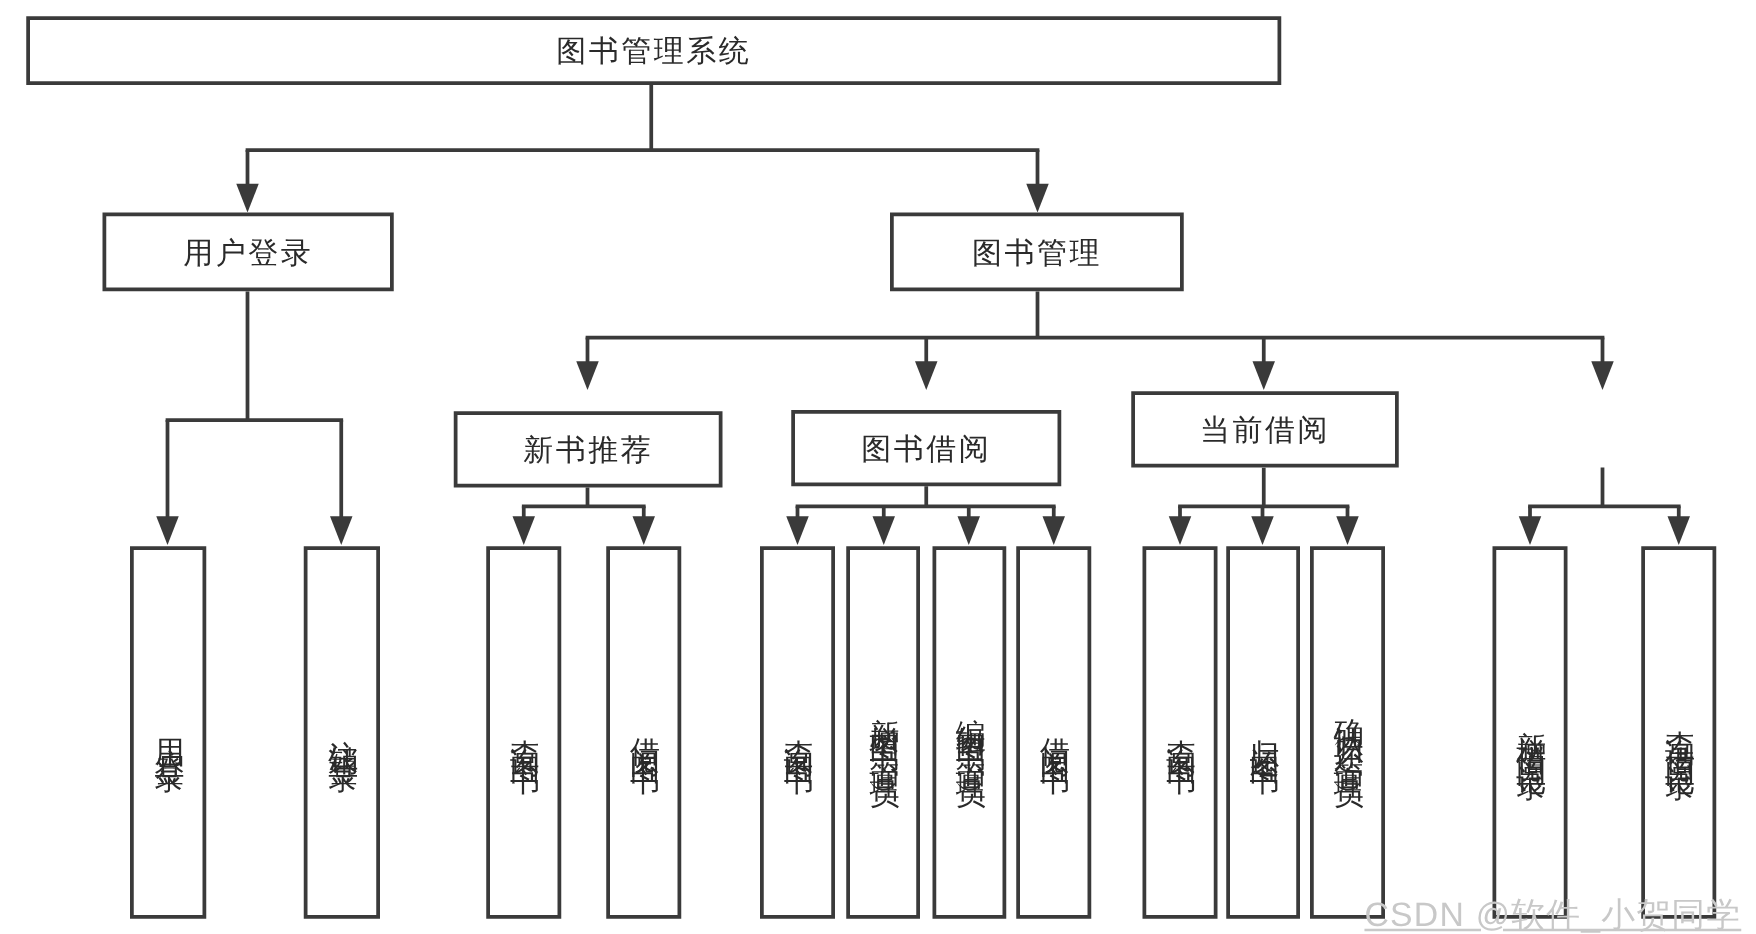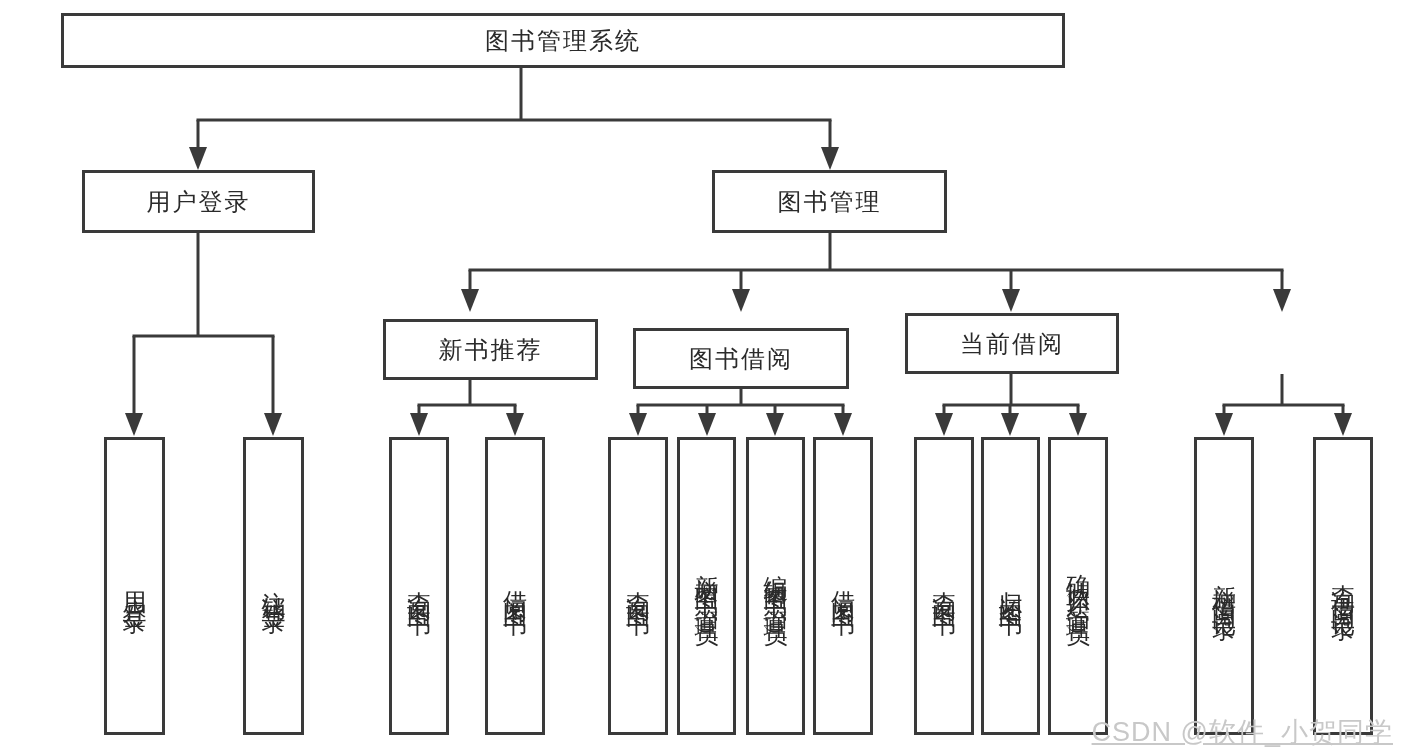--- a/index.html
+++ b/index.html
@@ -116,32 +116,32 @@
       <polygon points="775,436 766,413 784,413"></polygon>
       <polygon points="843,436 834,413 852,413"></polygon>
       <polygon points="944,436 935,413 953,413"></polygon>
       <polygon points="1010,436 1001,413 1019,413"></polygon>
       <polygon points="1078,436 1069,413 1087,413"></polygon>
       <polygon points="1224,436 1215,413 1233,413"></polygon>
       <polygon points="1343,436 1334,413 1352,413"></polygon>
     </g>
   </svg>
 
-  <div class="node hbox" style="left:21px;top:13px;width:1004px;height:55px;margin-left:40px;">
+  <div class="node hbox" style="left:21px;top:13px;width:1004px;height:55px;">
     <span>图书管理系统</span>
   </div>
 
   <div class="node hbox" style="left:82px;top:170px;width:233px;height:63px;">
     <span>用户登录</span>
   </div>
   <div class="node hbox" style="left:712px;top:170px;width:235px;height:63px;text-align:right;">
     <span>图书管理</span>
   </div>
 
-  <div class="node hbox" style="left:363px;top:319px;width:215px;height:61px;margin-left:20px;">
+  <div class="node hbox" style="left:363px;top:329px;width:215px;height:61px;">
     <span>新书推荐</span>
   </div>
   <div class="node hbox" style="left:633px;top:328px;width:216px;height:61px;">
     <span>图书借阅</span>
   </div>
   <div class="node hbox" style="left:905px;top:313px;width:214px;height:61px;">
     <span>当前借阅</span>
   </div>
 
   <div class="node vbox" style="left:104px;top:437px;width:61px;height:298px;">

